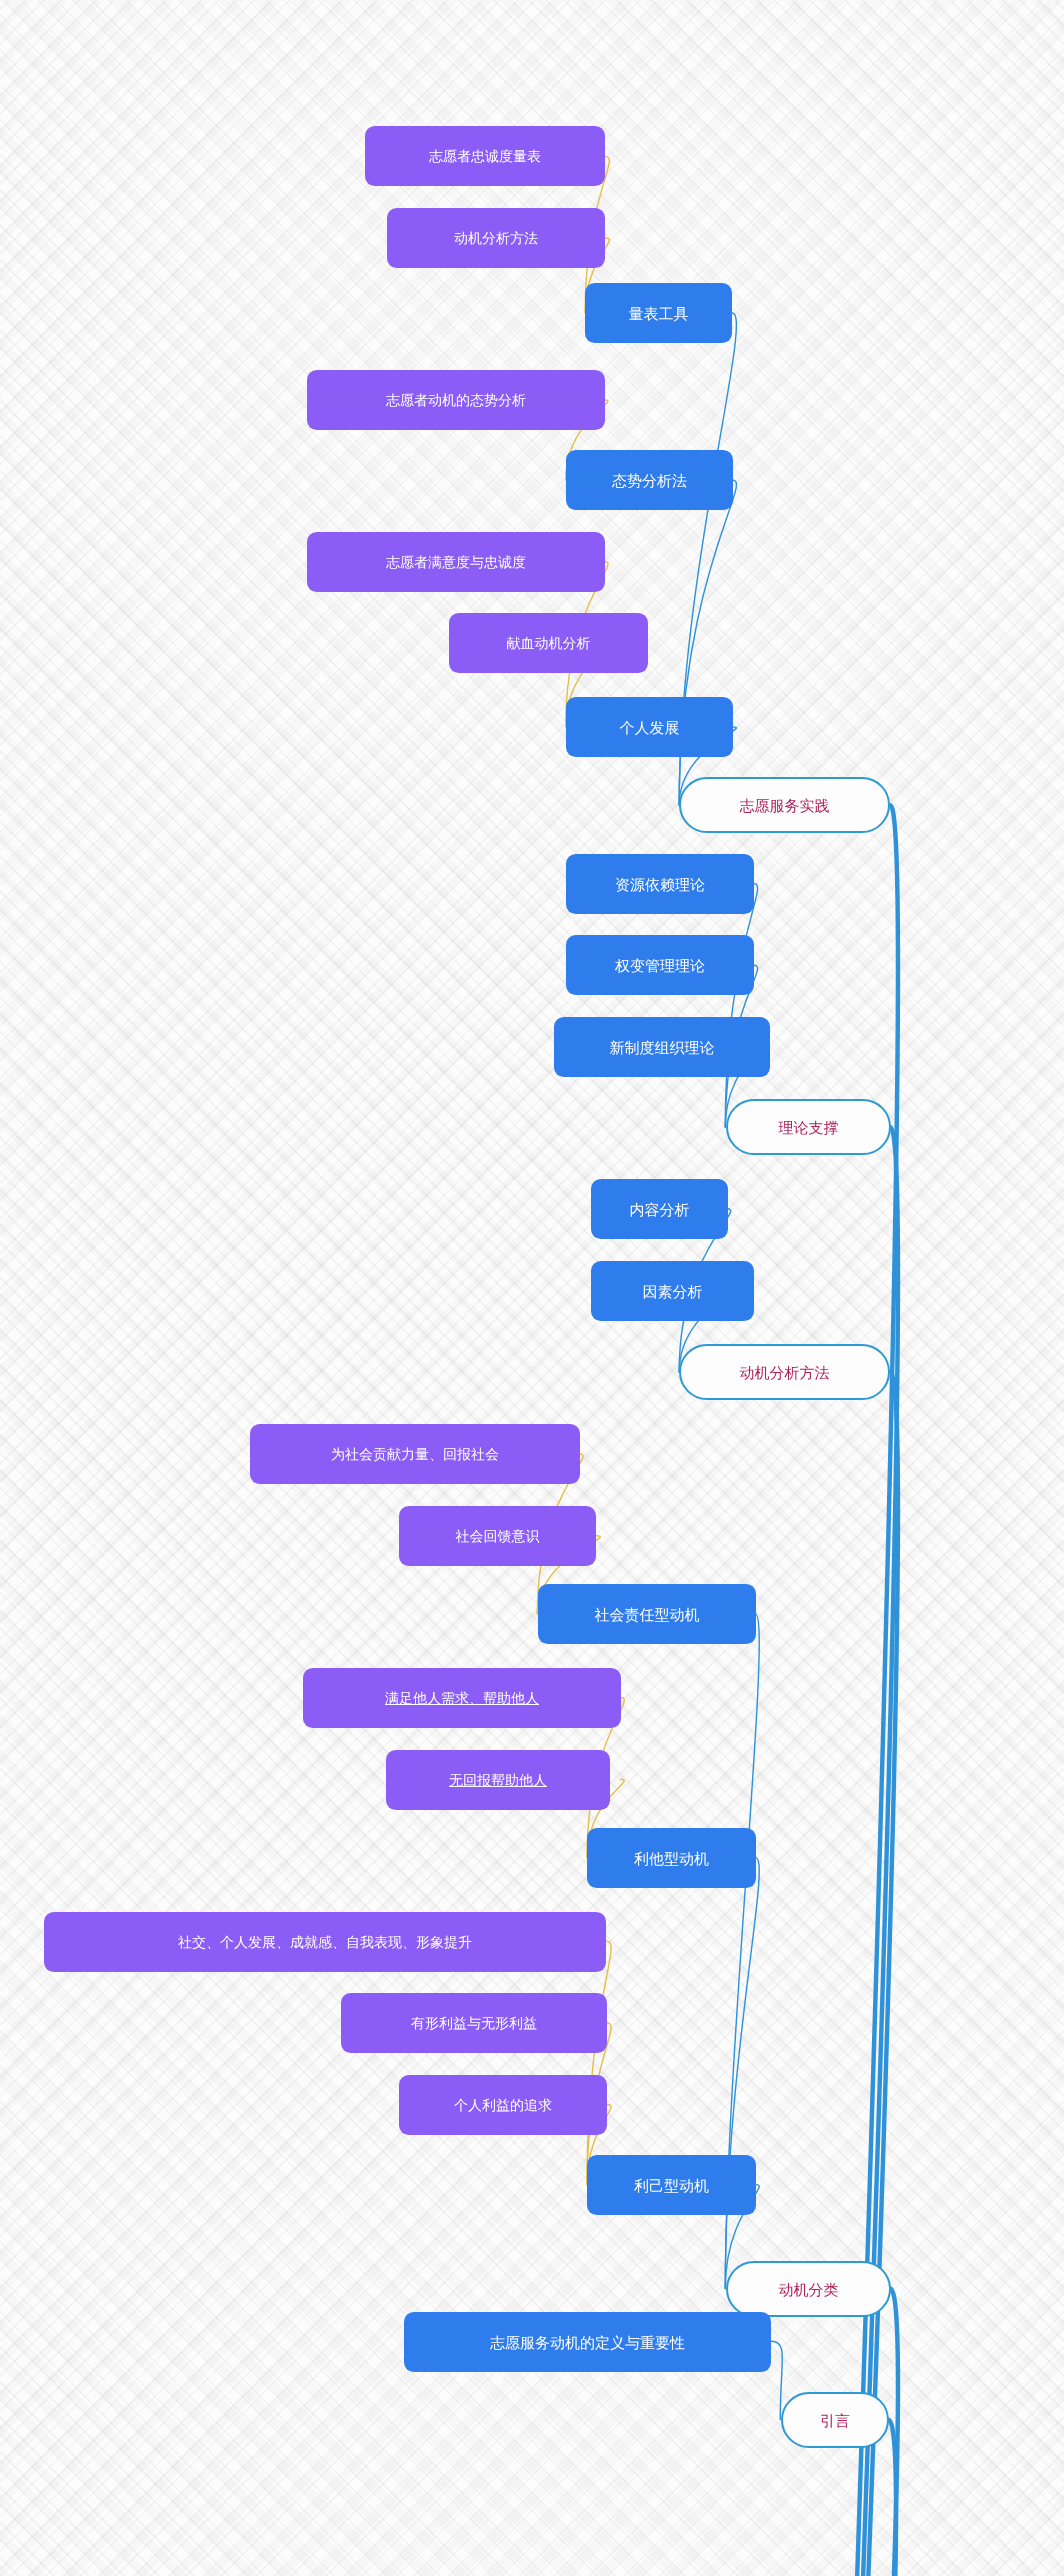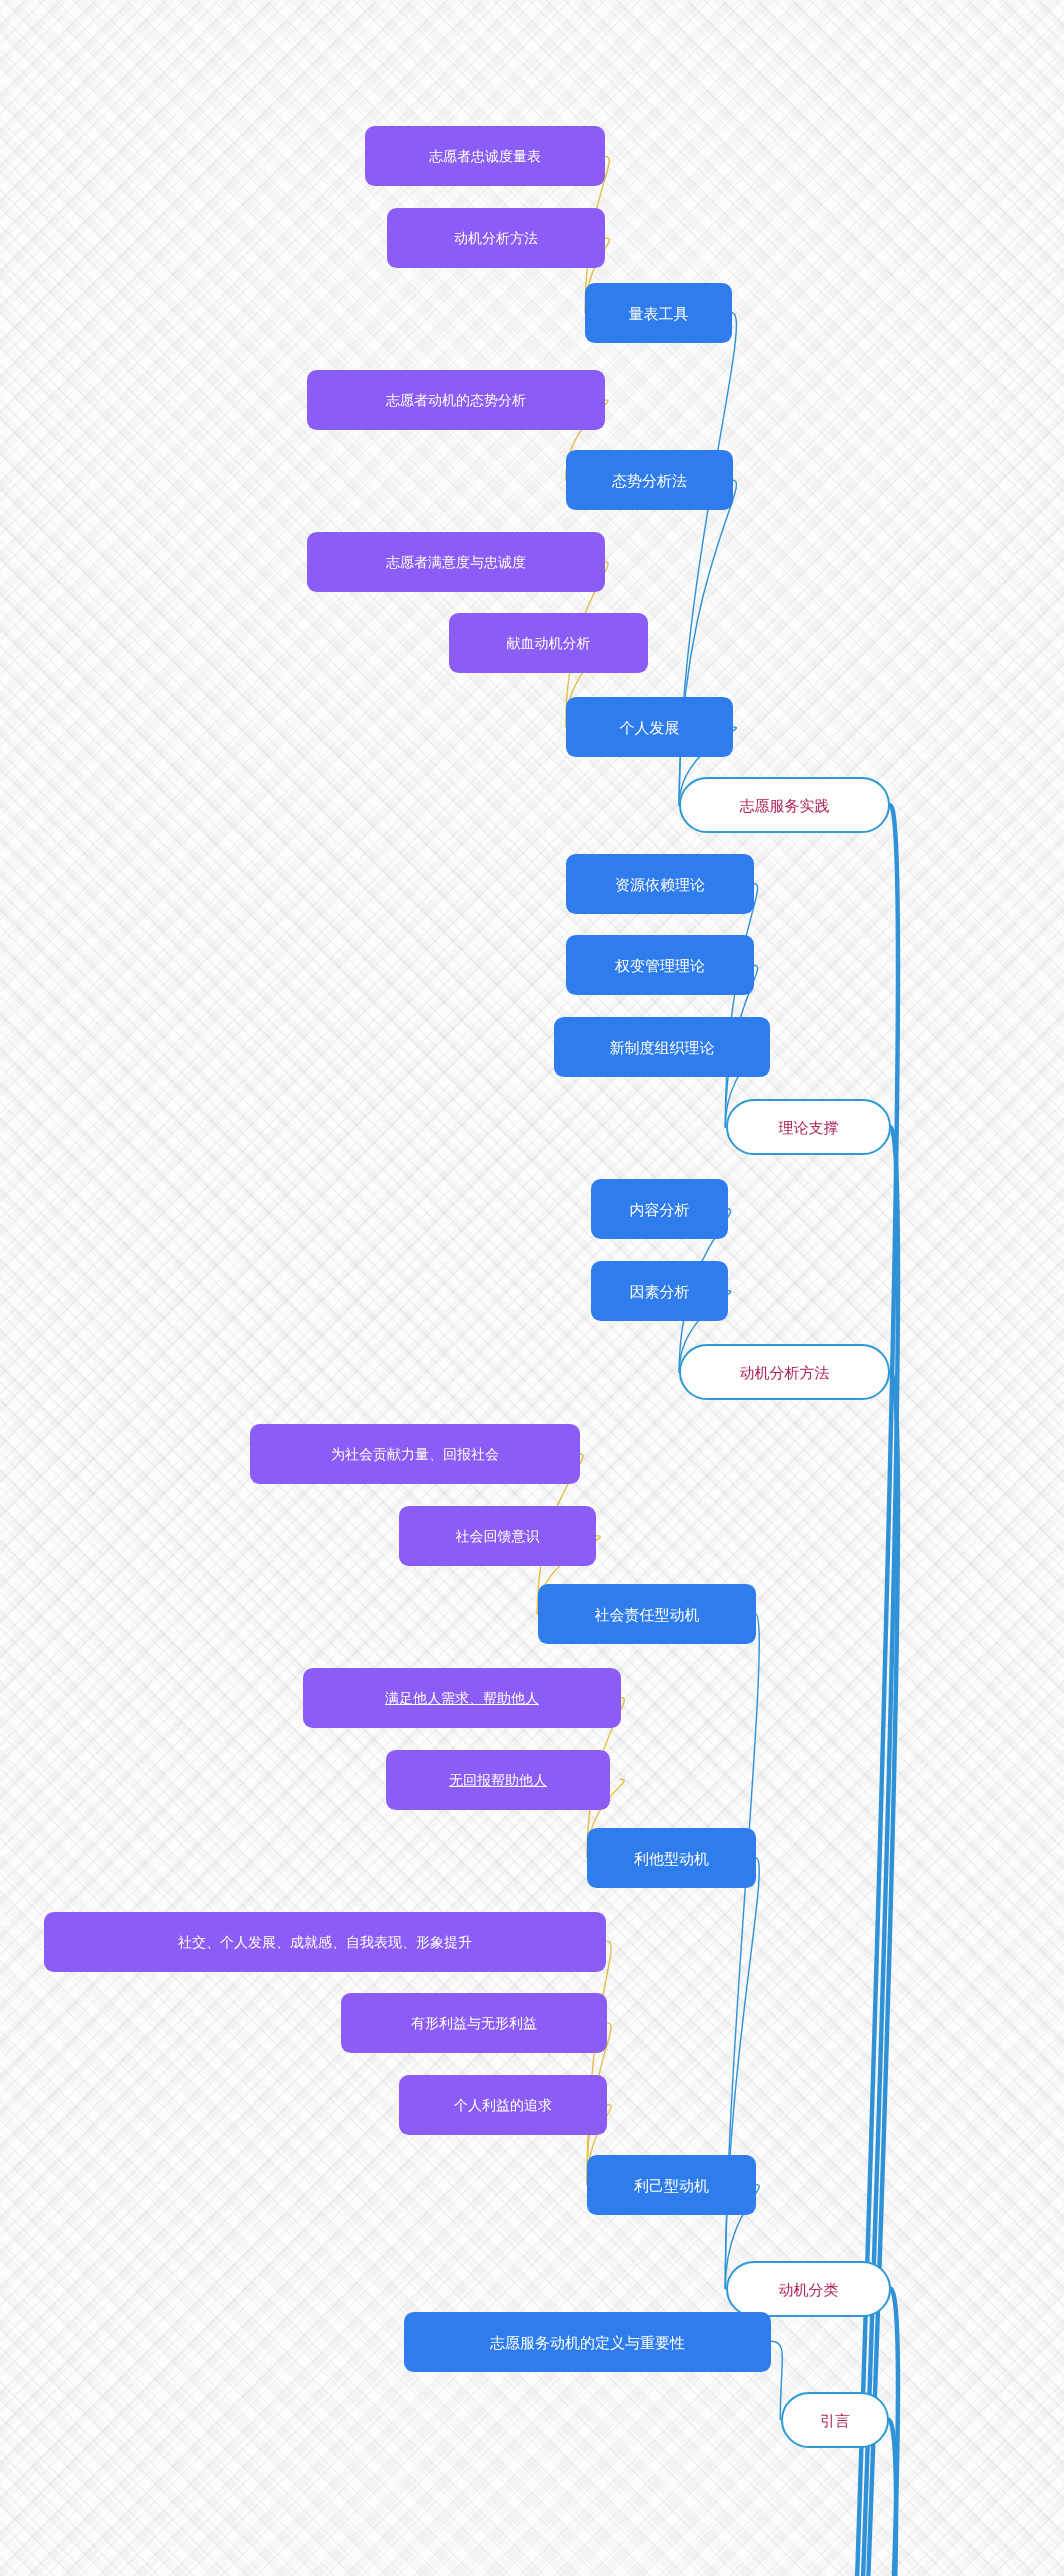--- a/index.html
+++ b/index.html
@@ -101,21 +101,21 @@
     <div class="node n-l3" style="left: 307px; top: 370px; width: 298px; height: 60px;">志愿者动机的态势分析</div>
     <div class="node n-l2" style="left: 566px; top: 697px; width: 167px; height: 60px;">个人发展</div>
     <div class="node n-l3" style="left: 307px; top: 532px; width: 298px; height: 60px;">志愿者满意度与忠诚度</div>
     <div class="node n-l3" style="left: 406px; top: 613px; width: 199px; height: 60px; margin-left: 43px;">献血动机分析</div>
     <div class="node n-l1" style="left: 726px; top: 1099px; width: 165px; height: 56px;">理论支撑</div>
     <div class="node n-l2" style="left: 566px; top: 854px; width: 188px; height: 60px;">资源依赖理论</div>
     <div class="node n-l2" style="left: 566px; top: 935px; width: 188px; height: 60px;">权变管理理论</div>
     <div class="node n-l2" style="left: 538px; top: 1017px; width: 216px; height: 60px; margin-left: 16px;">新制度组织理论</div>
     <div class="node n-l1" style="left: 679px; top: 1344px; width: 211px; height: 56px;">动机分析方法</div>
     <div class="node n-l2" style="left: 591px; top: 1179px; width: 137px; height: 60px;">内容分析</div>
-    <div class="node n-l2" style="left: 591px; top: 1261px; width: 137px; height: 60px;">因素分析</div>
+    <div class="node n-l2" style="left: 591px; top: 1261px; width: 163px; height: 60px;">因素分析</div>
     <div class="node n-l1" style="left: 726px; top: 2261px; width: 165px; height: 56px;">动机分类</div>
     <div class="node n-l2" style="left: 538px; top: 1584px; width: 218px; height: 60px;">社会责任型动机</div>
     <div class="node n-l3" style="left: 250px; top: 1424px; width: 330px; height: 60px;">为社会贡献力量、回报社会</div>
     <div class="node n-l3" style="left: 399px; top: 1506px; width: 197px; height: 60px;">社会回馈意识</div>
     <div class="node n-l2" style="left: 587px; top: 1828px; width: 169px; height: 60px;">利他型动机</div>
     <div class="node n-l3" style="left: 303px; top: 1668px; width: 318px; height: 60px; text-decoration: underline;">满足他人需求、帮助他人</div>
     <div class="node n-l3" style="left: 386px; top: 1750px; width: 224px; height: 60px; text-decoration: underline;">无回报帮助他人</div>
     <div class="node n-l2" style="left: 587px; top: 2155px; width: 169px; height: 60px;">利己型动机</div>
     <div class="node n-l3" style="left: 44px; top: 1912px; width: 562px; height: 60px;">社交、个人发展、成就感、自我表现、形象提升</div>
     <div class="node n-l3" style="left: 341px; top: 1993px; width: 266px; height: 60px;">有形利益与无形利益</div>

